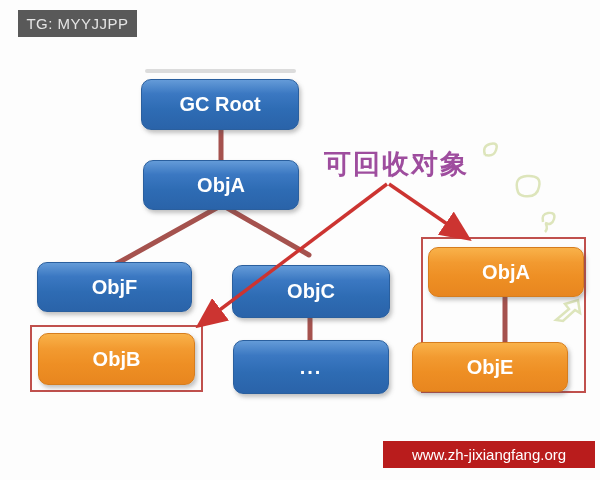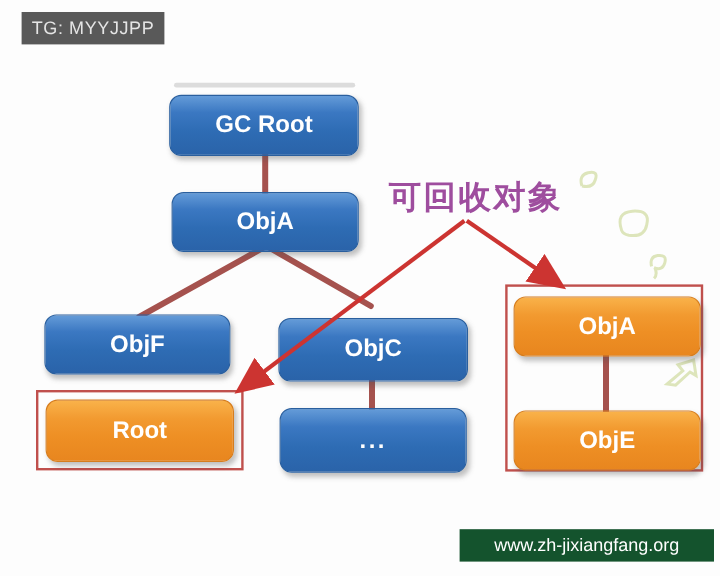--- a/index.html
+++ b/index.html
@@ -14,21 +14,21 @@
   
   .tag{
     position:absolute;left:18px;top:10px;width:119px;height:27px;
     background:#595959;color:#e5e5e5;font-size:15px;
     display:flex;align-items:center;justify-content:center;
     letter-spacing:.5px;
   }
   
   .site{
     position:absolute;left:383px;top:441px;width:212px;height:27px;
-    background:#14532d;color:#fff;font-size:15px;
+    background:#b91c1c;color:#fff;font-size:15px;
     display:flex;align-items:center;justify-content:center;
   }
 
   
   .top-rule{
     position:absolute;left:145px;top:69px;width:151px;height:4px;
     background:#dcdcdc;border-radius:2px;
   }
 
   
@@ -46,21 +46,21 @@
     background:linear-gradient(180deg,#f9b24a 0%,#f29a30 30%,#ee8f24 60%,#e8861f 100%);
     border:1px solid #d67d1e;
   }
   .n-gcroot{left:141px;top:79px;width:156px;height:49px;}
   .n-obja  {left:143px;top:160px;width:154px;height:48px;}
   .n-objb  {left:37px; top:262px;width:153px;height:48px;}
   .n-objc  {left:232px;top:253px;width:156px;height:51px;margin-top:12px;}
   .n-dots  {left:233px;top:340px;width:154px;height:52px;}
   .n-objf  {left:38px; top:333px;width:155px;height:50px;}
   .n-objd  {left:428px;top:247px;width:154px;height:48px;}
-  .n-obje  {left:428px;top:342px;width:154px;height:48px;}
+  .n-obje  {left:412px;top:342px;width:154px;height:48px;}
   .n-dots span{letter-spacing:2px;}
 
   
   .hl-rect{position:absolute;border:2px solid #c0504d;background:transparent;}
   .hl-f {left:30px; top:325px;width:169px;height:63px;}
   .hl-de{left:421px;top:237px;width:161px;height:152px;}
 
   
   .annotation{
     position:absolute;left:324px;top:146px;
@@ -108,21 +108,21 @@
   <div class="node node-blue n-objb">
     <span>ObjF</span>
   </div>
   <div class="node node-blue n-objc">
     <span>ObjC</span>
   </div>
   <div class="node node-blue n-dots">
     <span>...</span>
   </div>
   <div class="node node-orange n-objf">
-    <span>Root</span>
+    <span>ObjB</span>
   </div>
   <div class="node node-orange n-objd">
     <span>ObjA</span>
   </div>
   <div class="node node-orange n-obje">
     <span>ObjE</span>
   </div>
 
   <svg class="layer" width="600" height="480">
     <defs>

